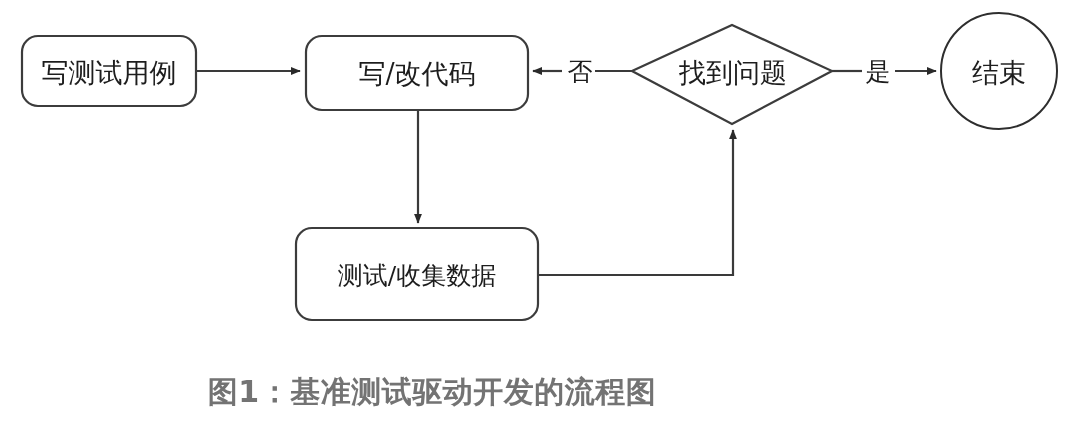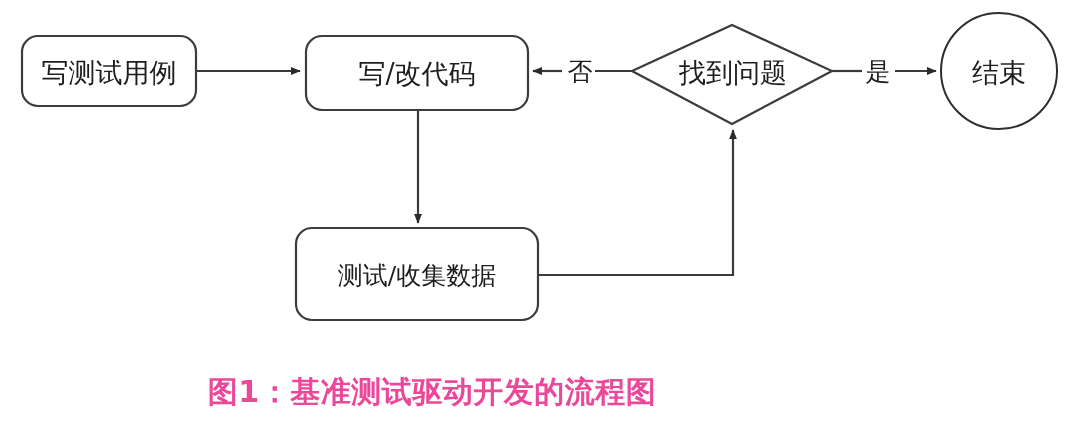--- a/index.html
+++ b/index.html
@@ -66,21 +66,21 @@
   .caption {
     position: absolute;
     left: 0;
     top: 372px;
     width: 864px;
     text-align: center;
     font-family: "DejaVu Sans", "Liberation Sans", sans-serif;
     font-weight: bold;
     font-size: 30px;
     letter-spacing: 0.5px;
-    color: #ec4899;
+    color: #737373;
     white-space: nowrap;
   }
 </style>
 </head>
 <body>
 
 <div id="figure-root">
 
   <svg id="flowchart" viewBox="0 0 1076 360">
     <defs>

